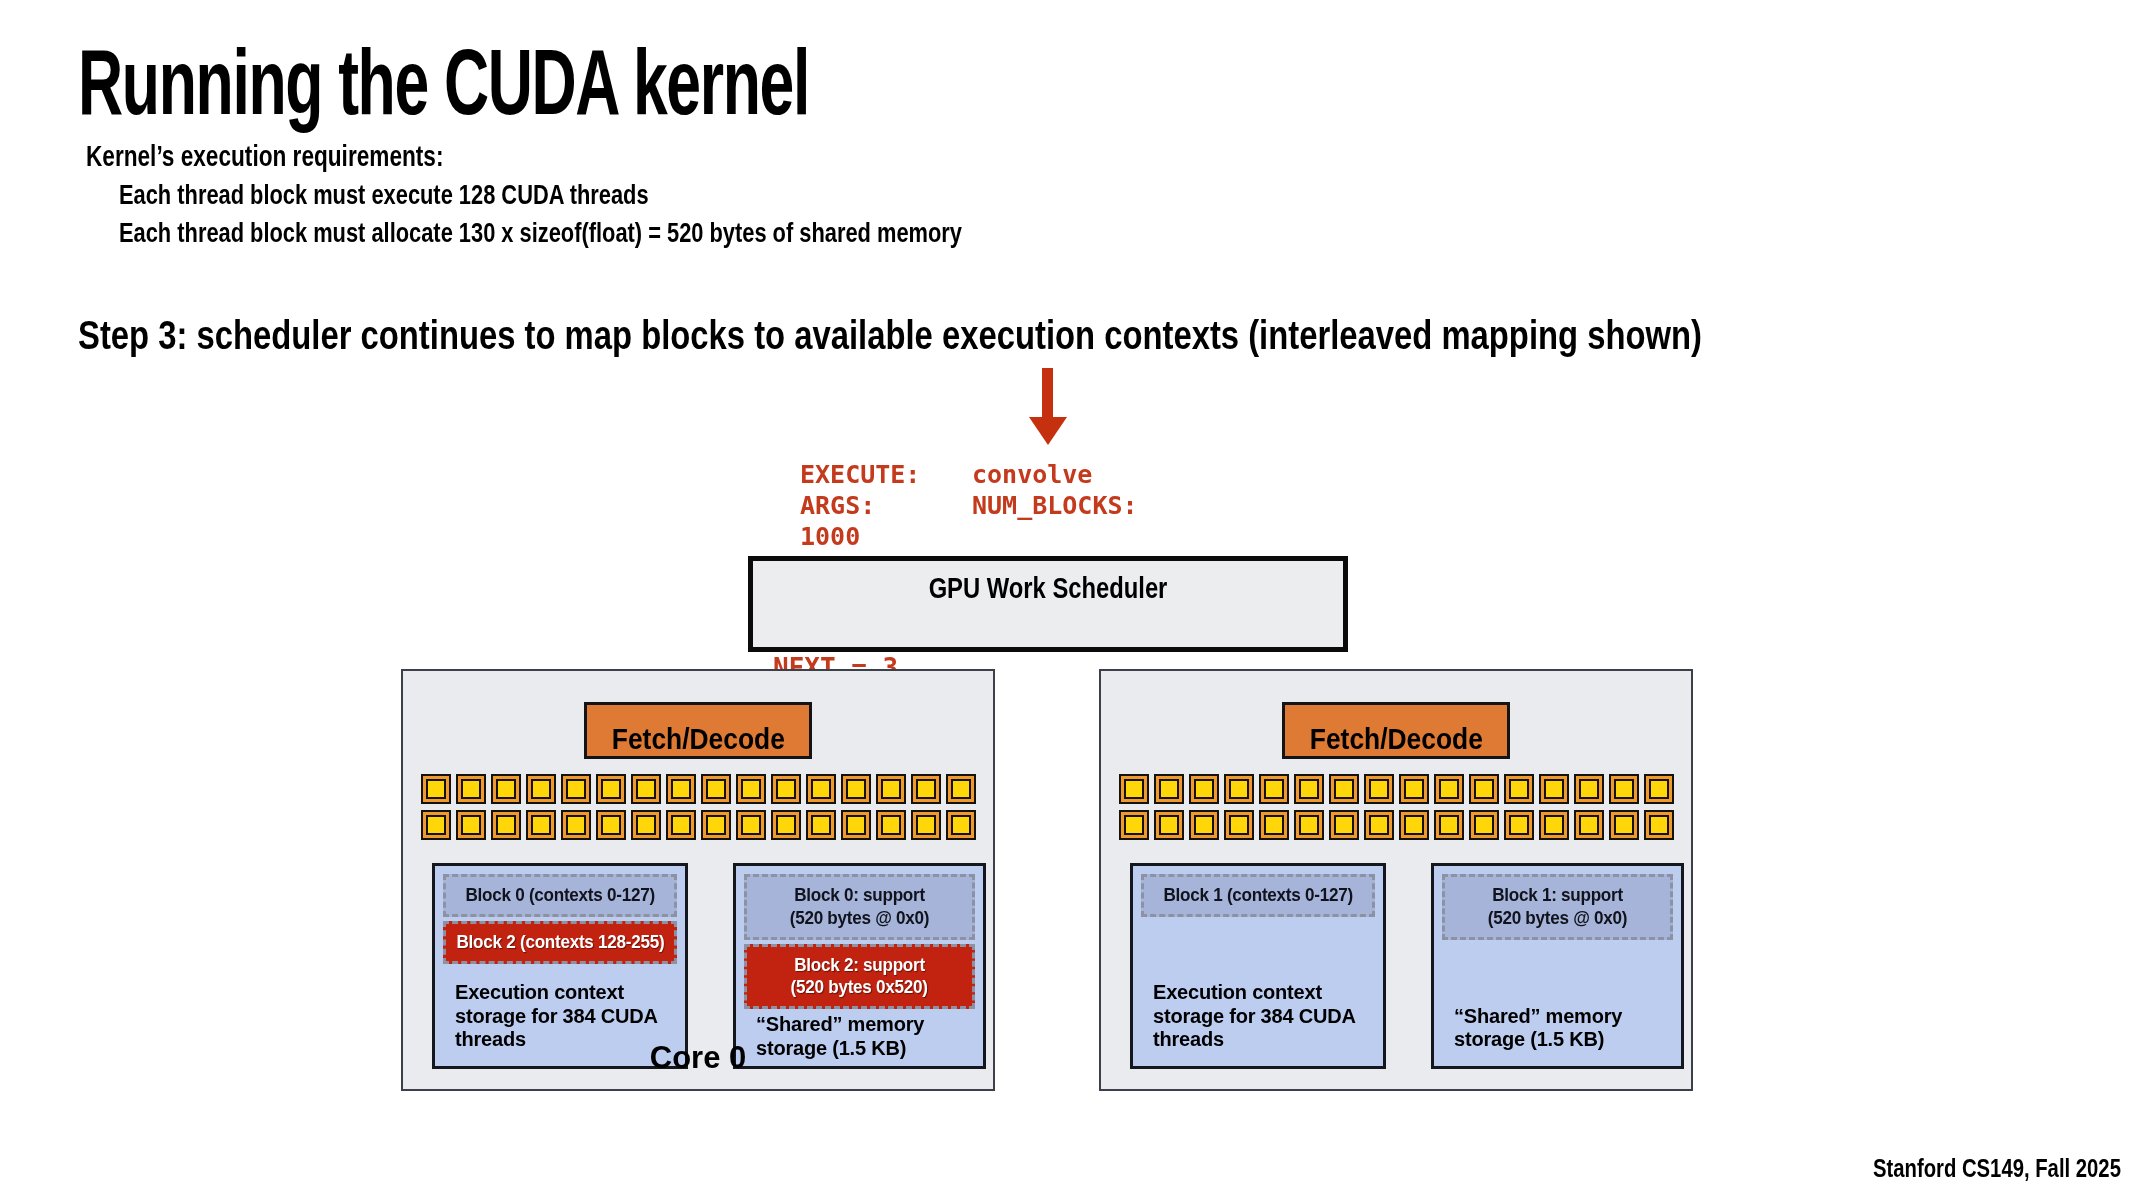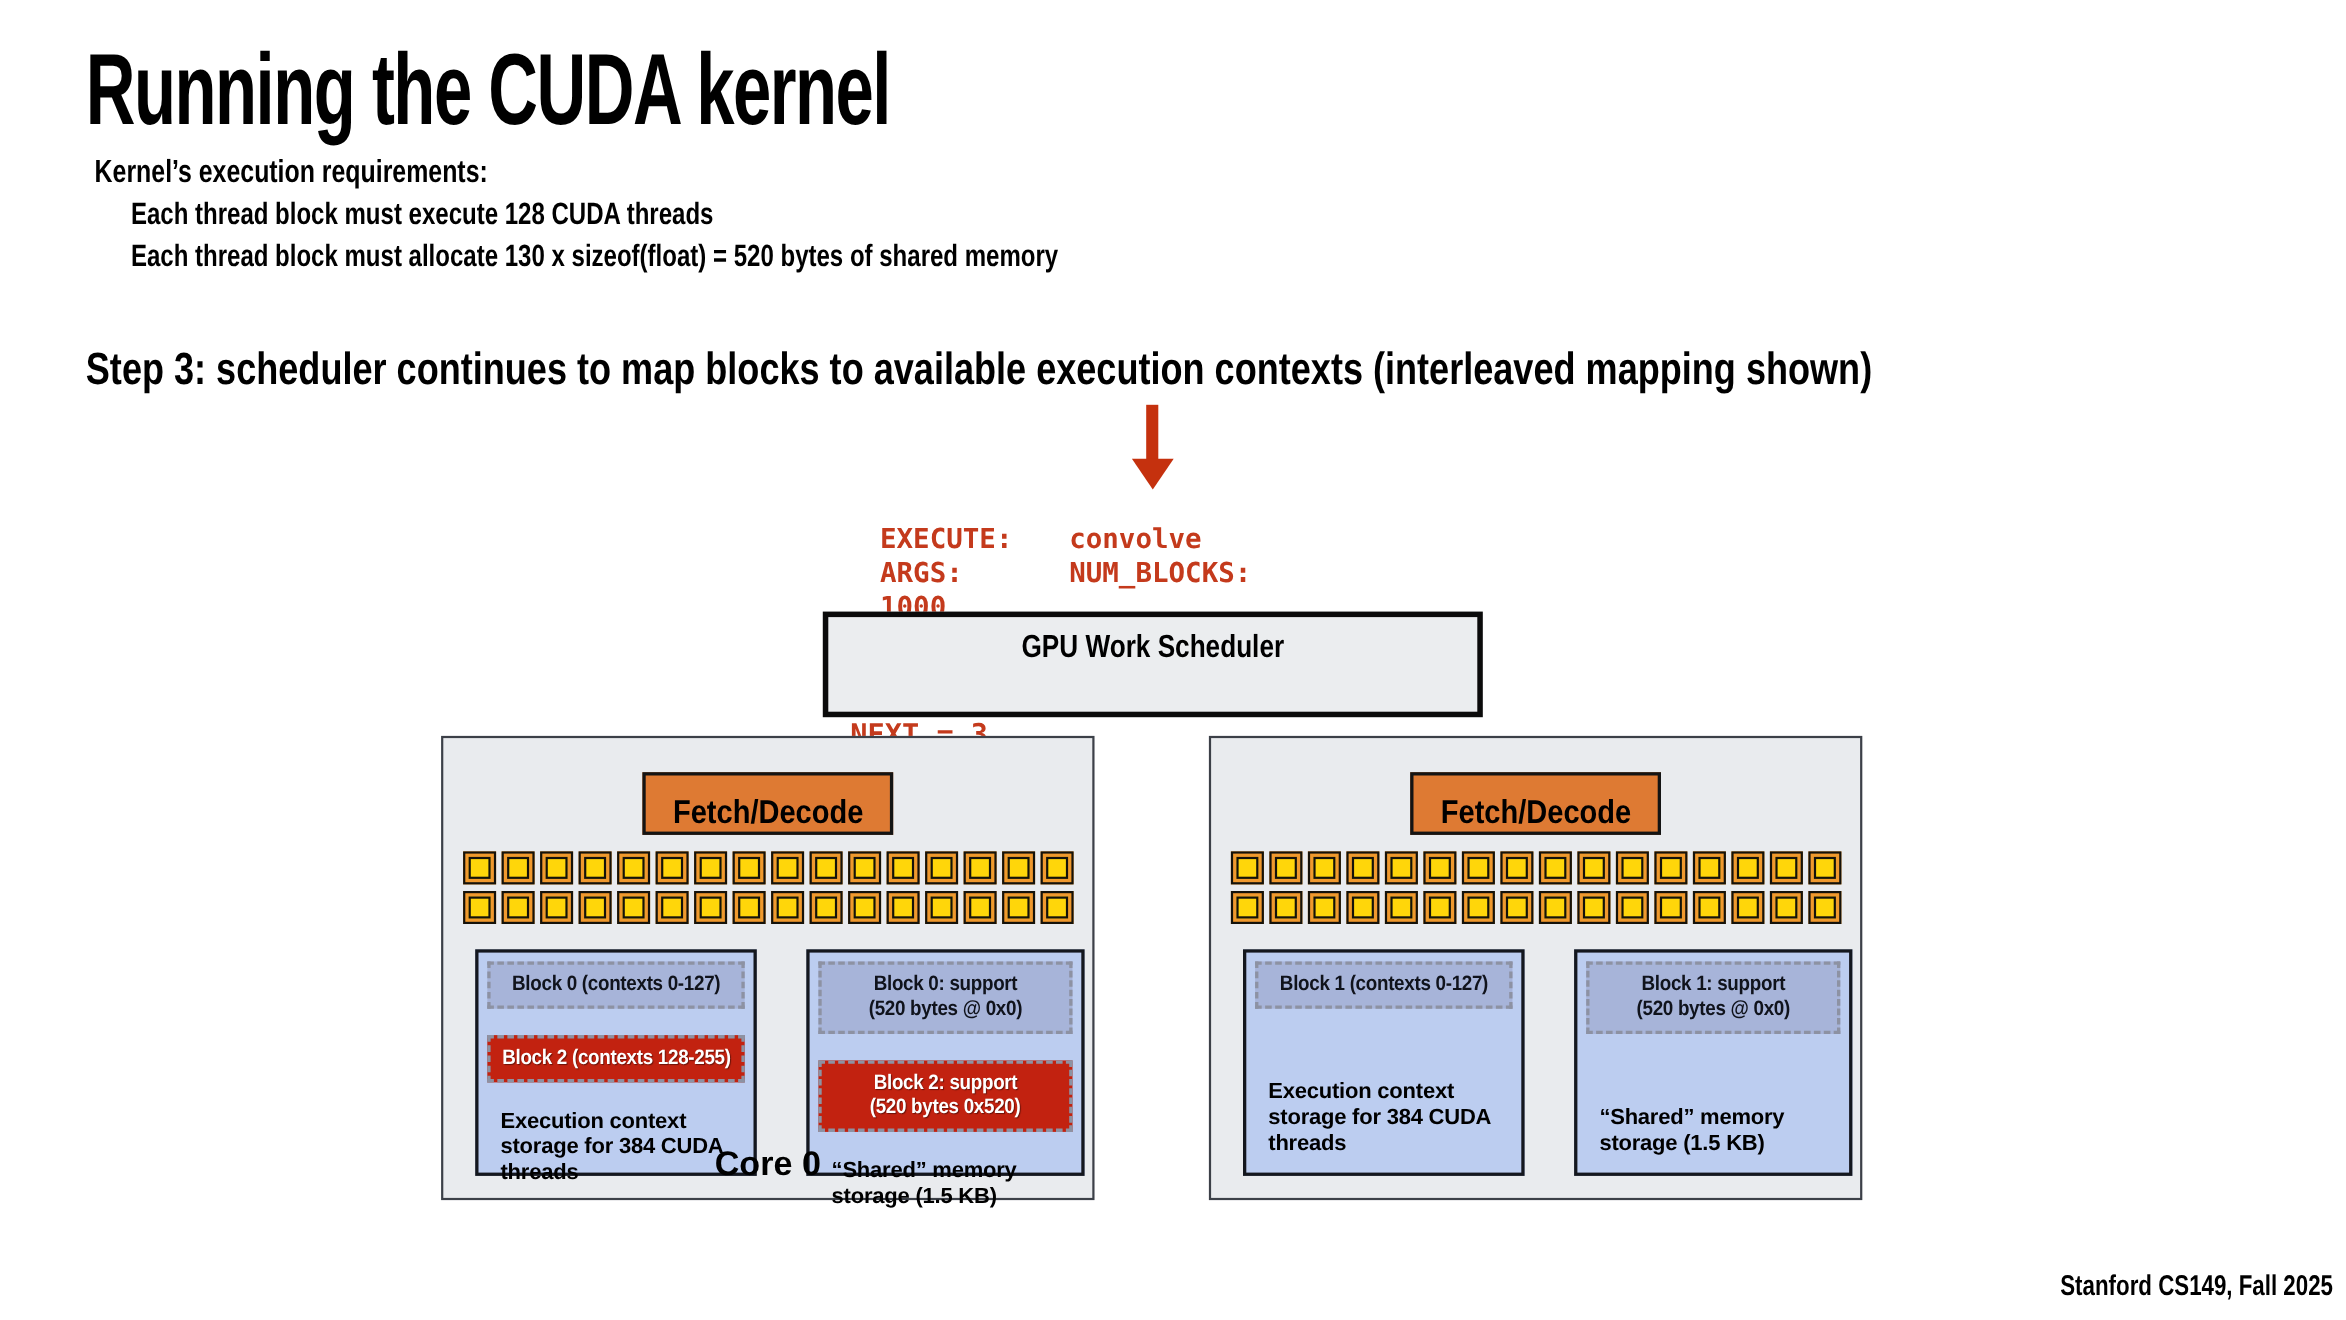--- a/index.html
+++ b/index.html
@@ -31,21 +31,21 @@
   
   .arrow-shaft { left:1042px; top:368px; width:11px; height:50px; background:var(--arrow-red,#c5310e); }
   .arrow-head  { left:1029px; top:417px; width:0; height:0;
     border-left:19px solid transparent; border-right:19px solid transparent;
     border-top:28px solid var(--arrow-red,#c5310e); }
 
   
   .cmd {
     left:800px; top:462px; display:grid; grid-template-columns:172px auto; row-gap:6px;
     font-family:"DejaVu Sans Mono", monospace; font-weight:bold; font-size:25px;
-    color:var(--accent-red,#c43a1c); line-height:25px; white-space:pre;margin-top:15px;
+    color:var(--accent-red,#c43a1c); line-height:25px; white-space:pre;
   }
 
   
   .sched {
     left:748px; top:556px; width:600px; height:96px; box-sizing:border-box;
     background:var(--scheduler-bg,#ebedef); border:5px solid #0b0b0b;
   }
   .sched-state {
     position:absolute; left:20px; top:15px;
     font-family:"DejaVu Sans Mono", monospace; font-weight:bold; font-size:26px;
@@ -81,21 +81,21 @@
 
   .panel {
     position:absolute; top:192px; height:206px; box-sizing:border-box;
     background:var(--panel-blue,#bccdf0); border:3px solid #14171e;
     display:flex; flex-direction:column; padding:8px;
   }
   .panel.ctx    { left:29px;  width:256px; }
   .panel.shared { left:330px; width:253px; }
 
   .chip {
-    border:3px dashed var(--dash-gray,#8d92a3); margin-bottom:24px; padding:7px 2px;
+    border:3px dashed var(--dash-gray,#8d92a3); margin-bottom:4px; padding:7px 2px;
     display:flex; flex-direction:column; align-items:center; justify-content:center;
     font-weight:bold; font-size:19px; line-height:1.2; letter-spacing:-0.3px;
   }
   .chip > div { white-space:nowrap; transform:scaleX(0.9); }
   .chip.blue { background:var(--chip-blue,#a7b4d9); color:#10131c; }
   .chip.red  { background:var(--block-red,#c22210); color:#ffffff;
     text-shadow:1px 1px 1px rgba(0,0,0,.45); }
 
   .caption {
     margin-top:auto; text-align:left; font-weight:bold; font-size:20px;

